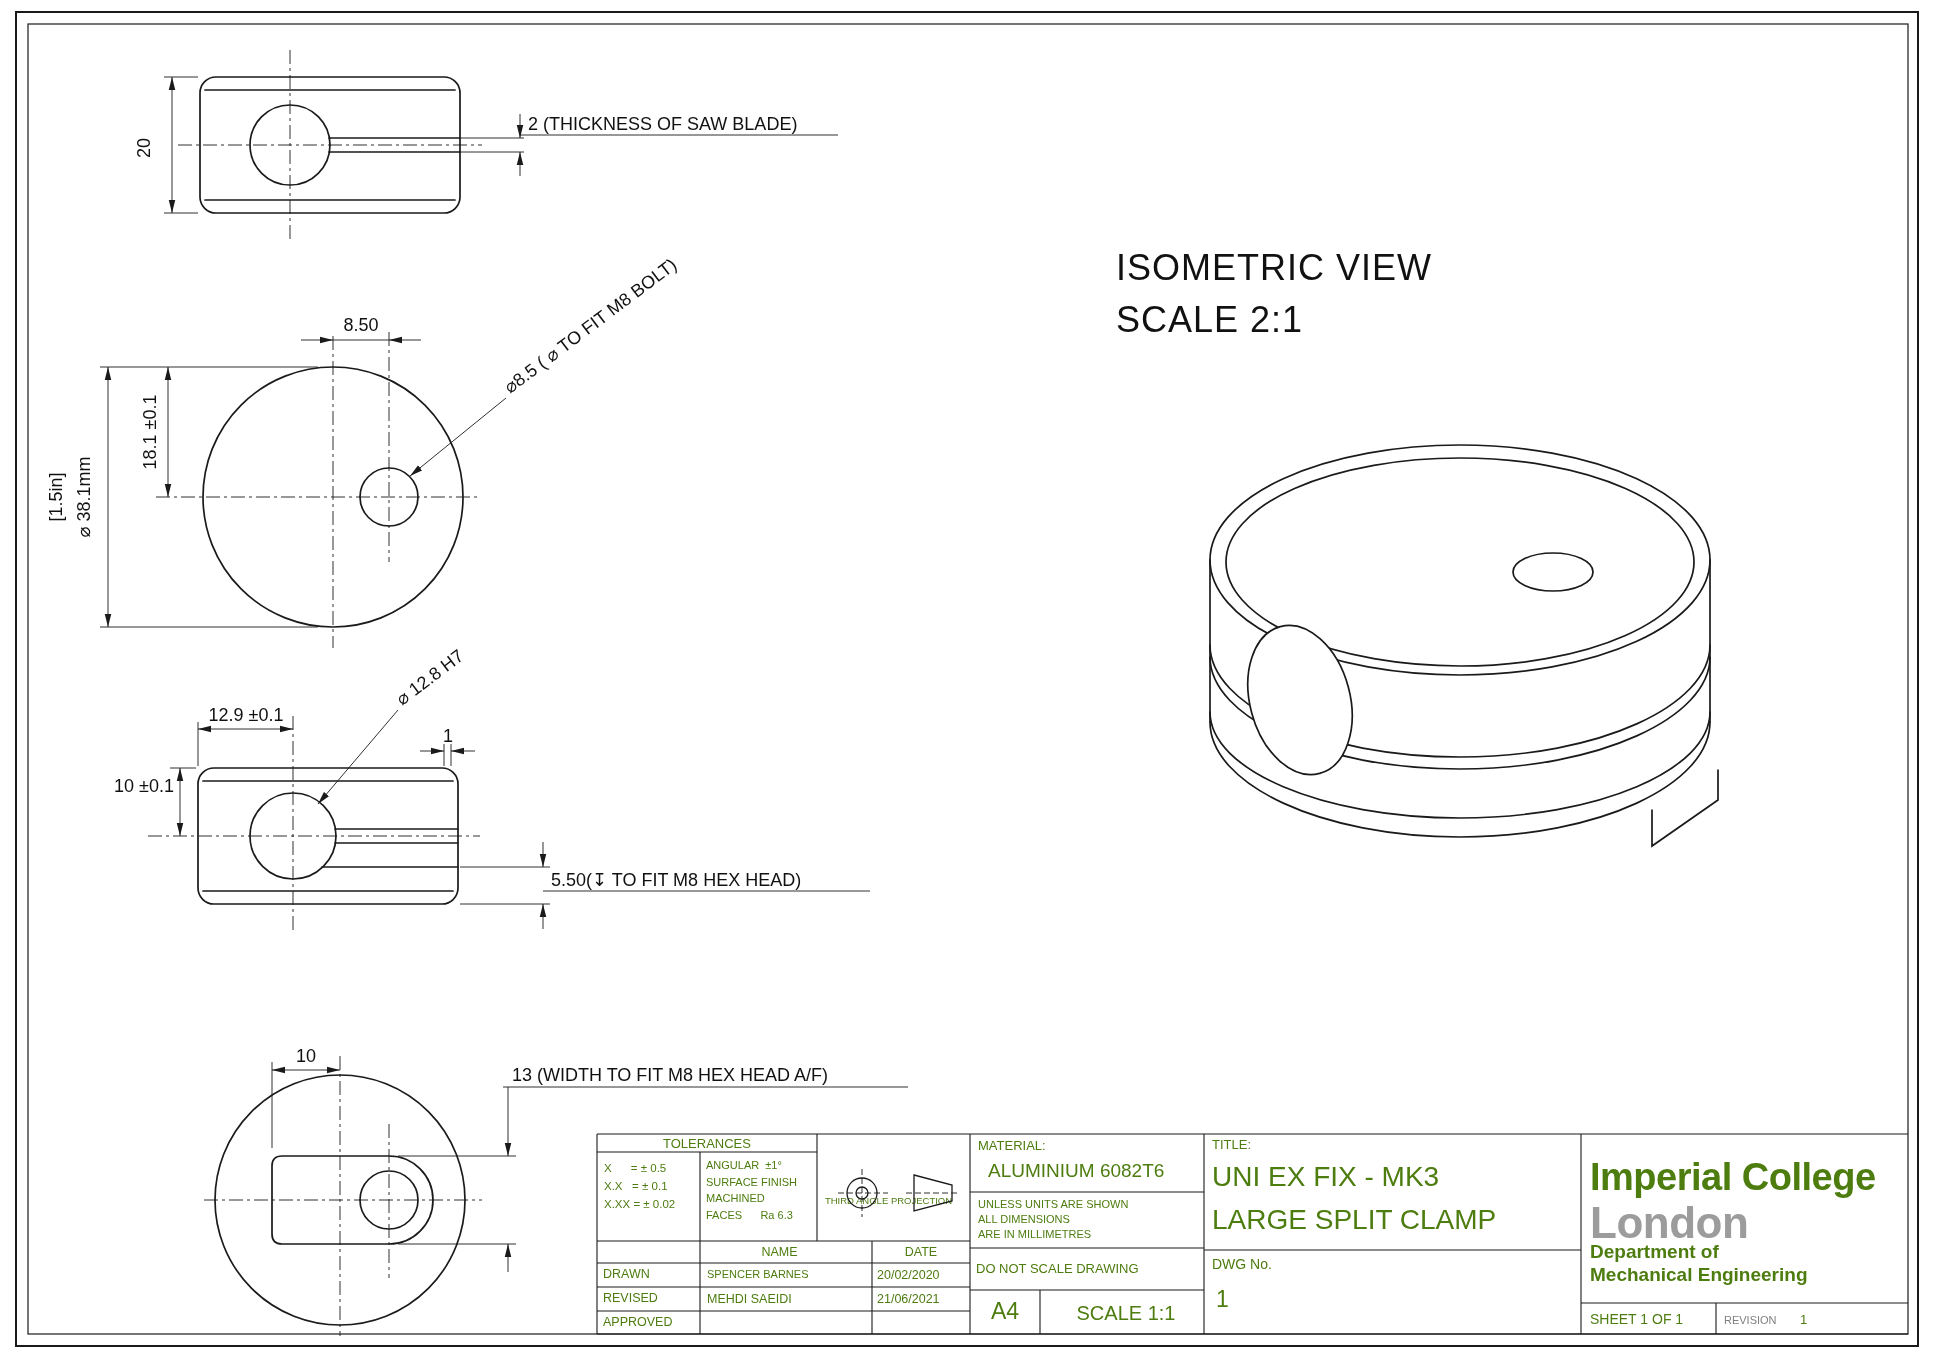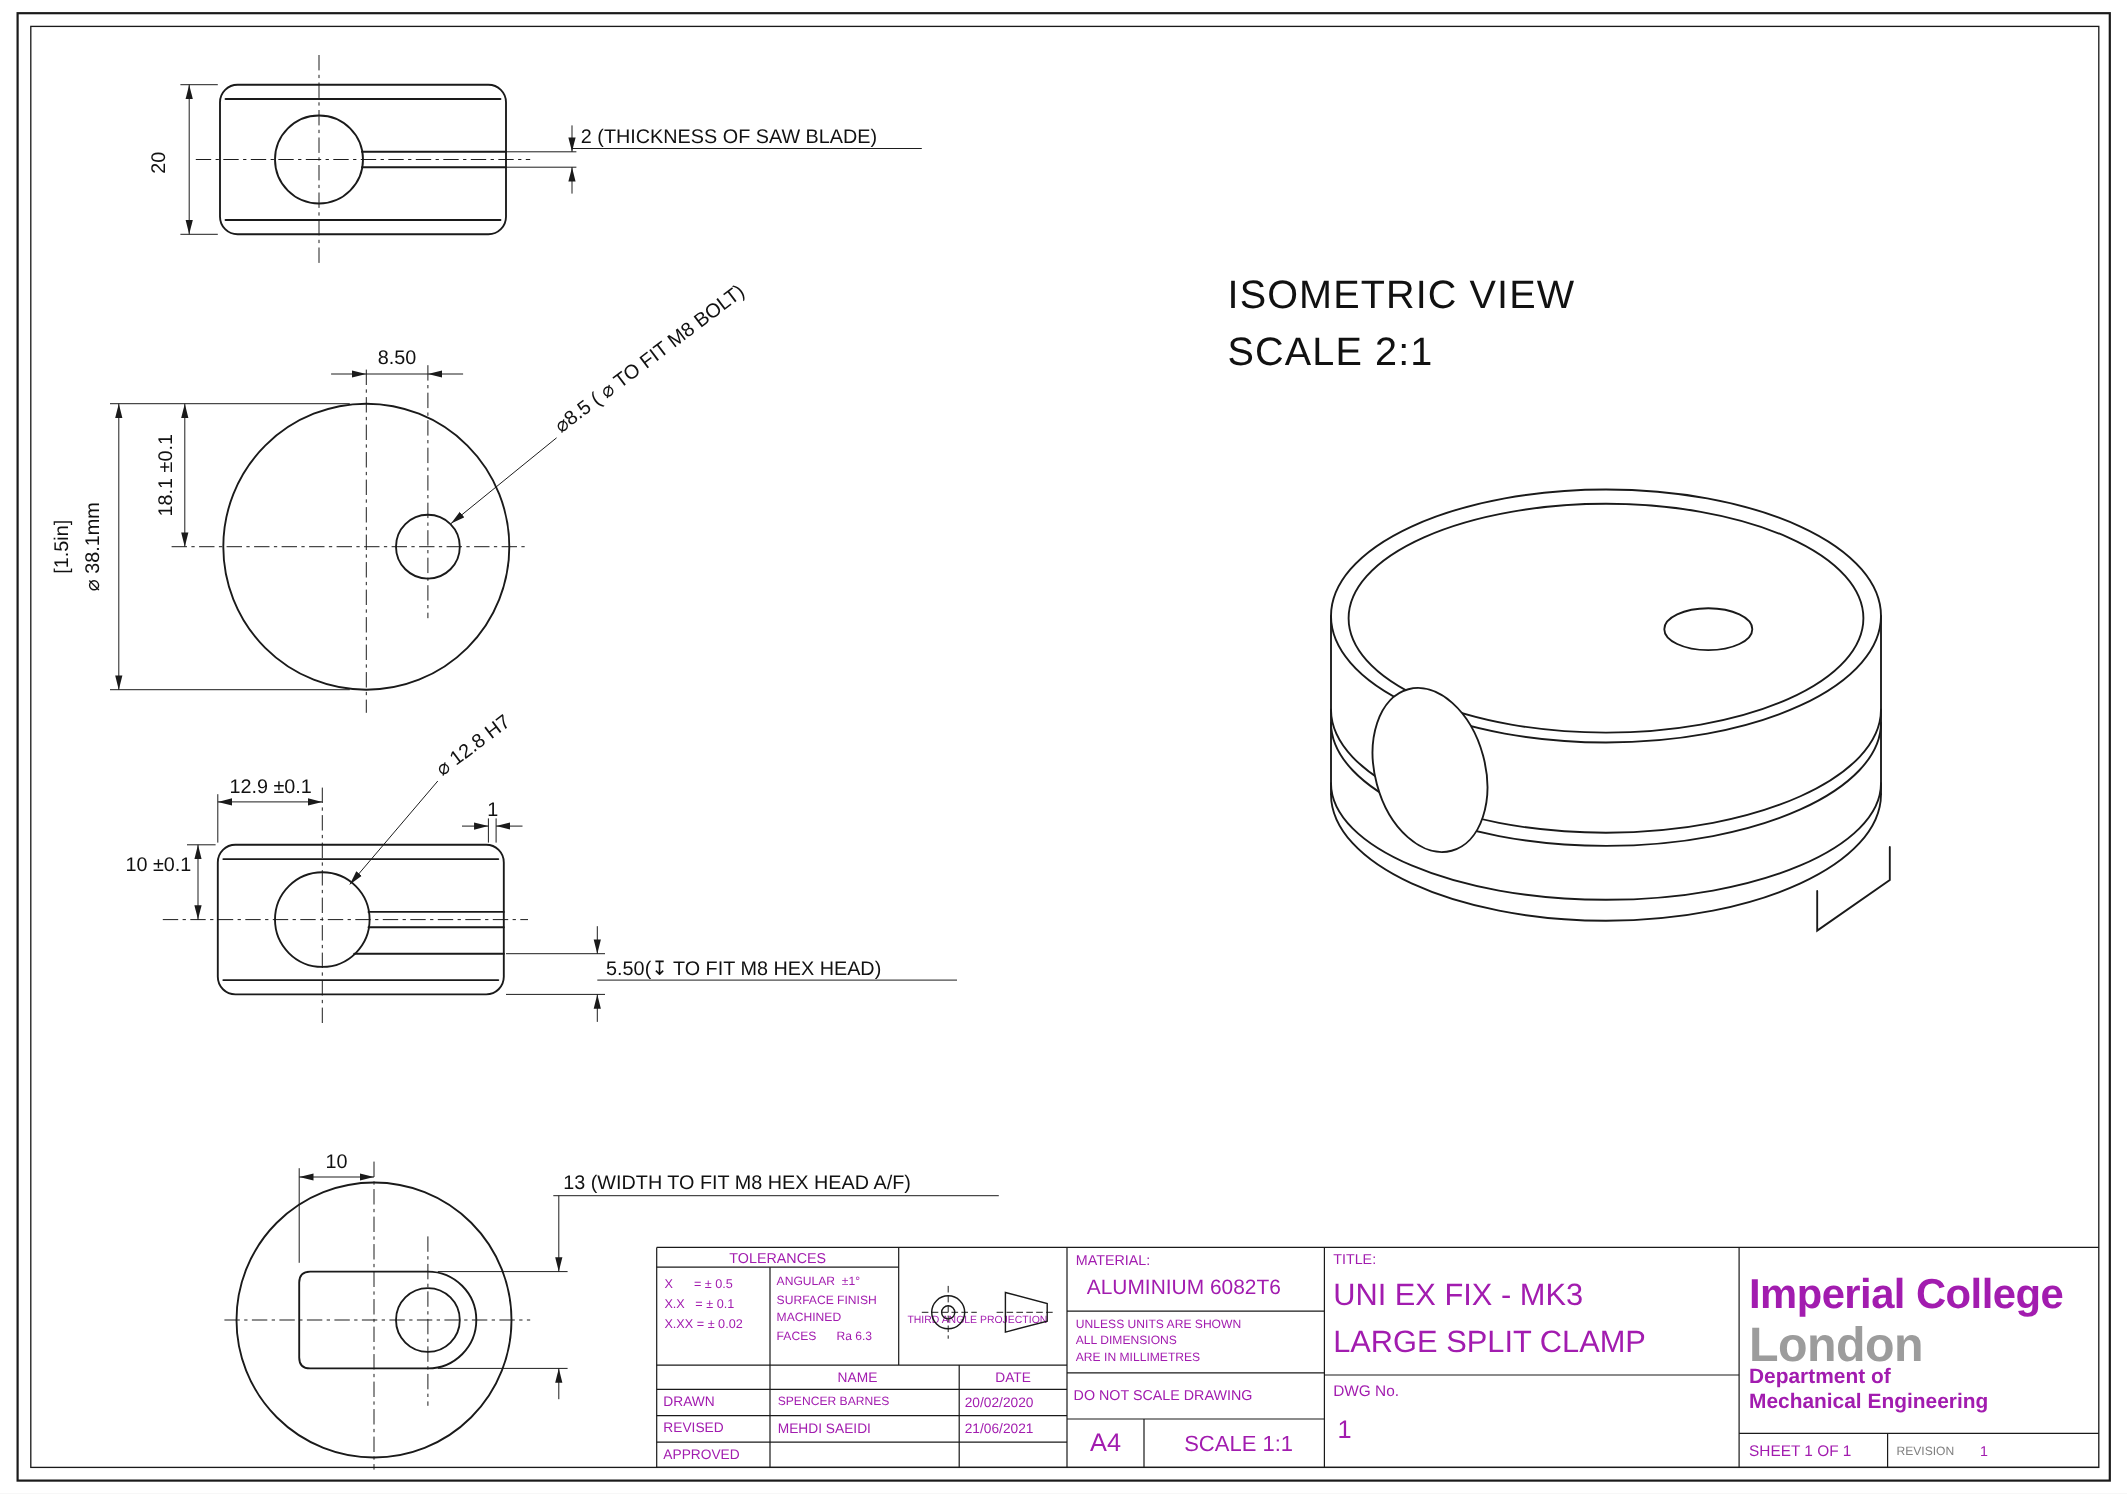--- a/index.html
+++ b/index.html
@@ -11,21 +11,21 @@
   .thin{stroke:#1a1a1a;stroke-width:0.9;fill:none;}
   .cl{stroke:#1a1a1a;stroke-width:0.9;fill:none;stroke-dasharray:14 4 3 4;}
   .frame-outer{stroke:#1a1a1a;stroke-width:2;fill:none;}
   .frame-inner{stroke:#1a1a1a;stroke-width:1.2;fill:none;}
   .tbl{stroke:#1a1a1a;stroke-width:1.1;fill:none;}
   .whitefill{fill:#ffffff;stroke:#1a1a1a;stroke-width:1.7;}
   text{font-family:"Liberation Sans",sans-serif;fill:#111;}
   .dim{font-size:18px;}
   .iso{font-size:36px;letter-spacing:1px;}
   
-  .tbt{position:absolute;color:#a21caf;white-space:pre;line-height:1.2;}
+  .tbt{position:absolute;color:#4d7c0f;white-space:pre;line-height:1.2;}
   .ctr{text-align:center;}
   .b{font-weight:bold;text-align:right;}
 </style>
 </head>
 <body>
 
 <div id="sheet">
 
 <svg id="cad" width="1934" height="1358" viewBox="0 0 1934 1358">
   <defs>

